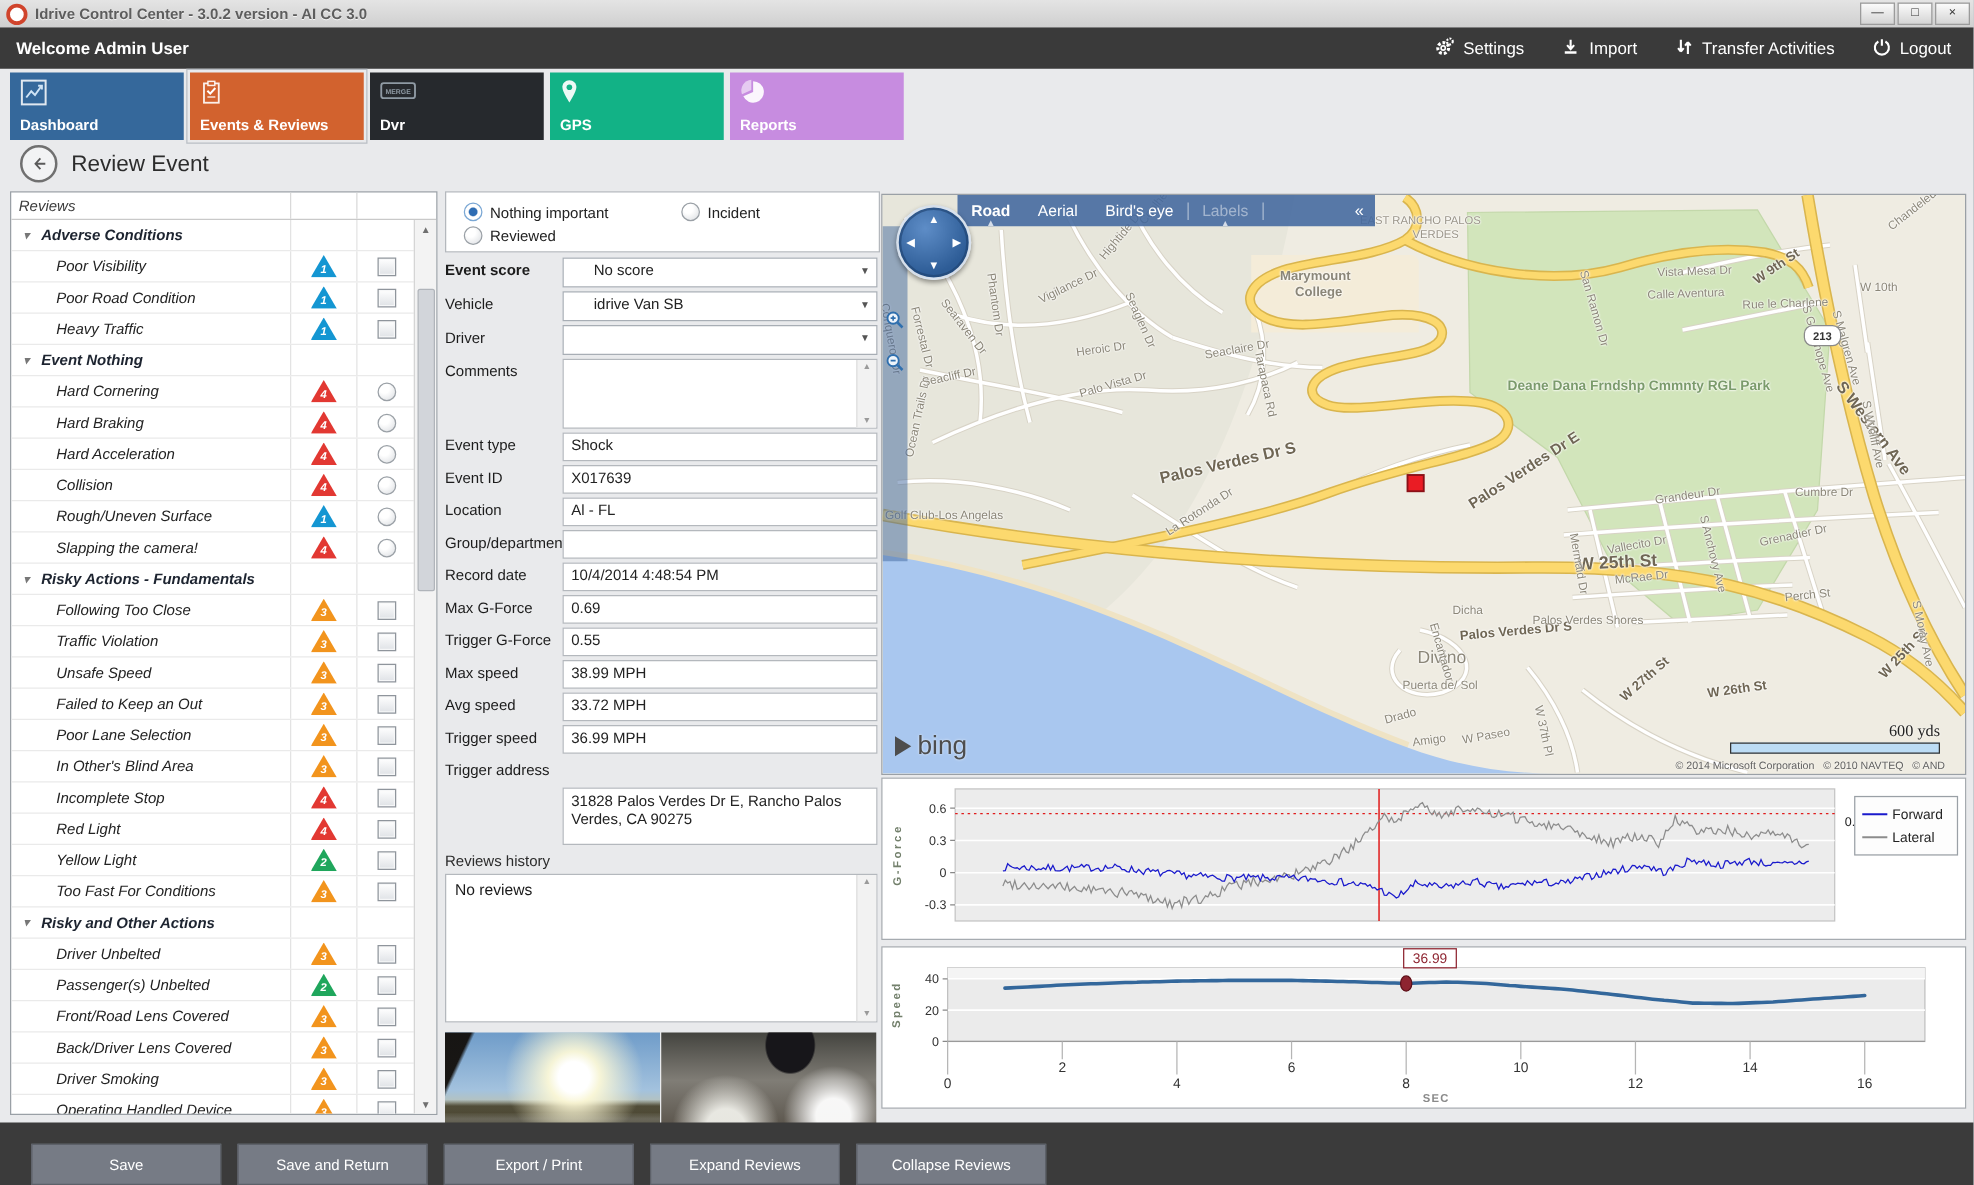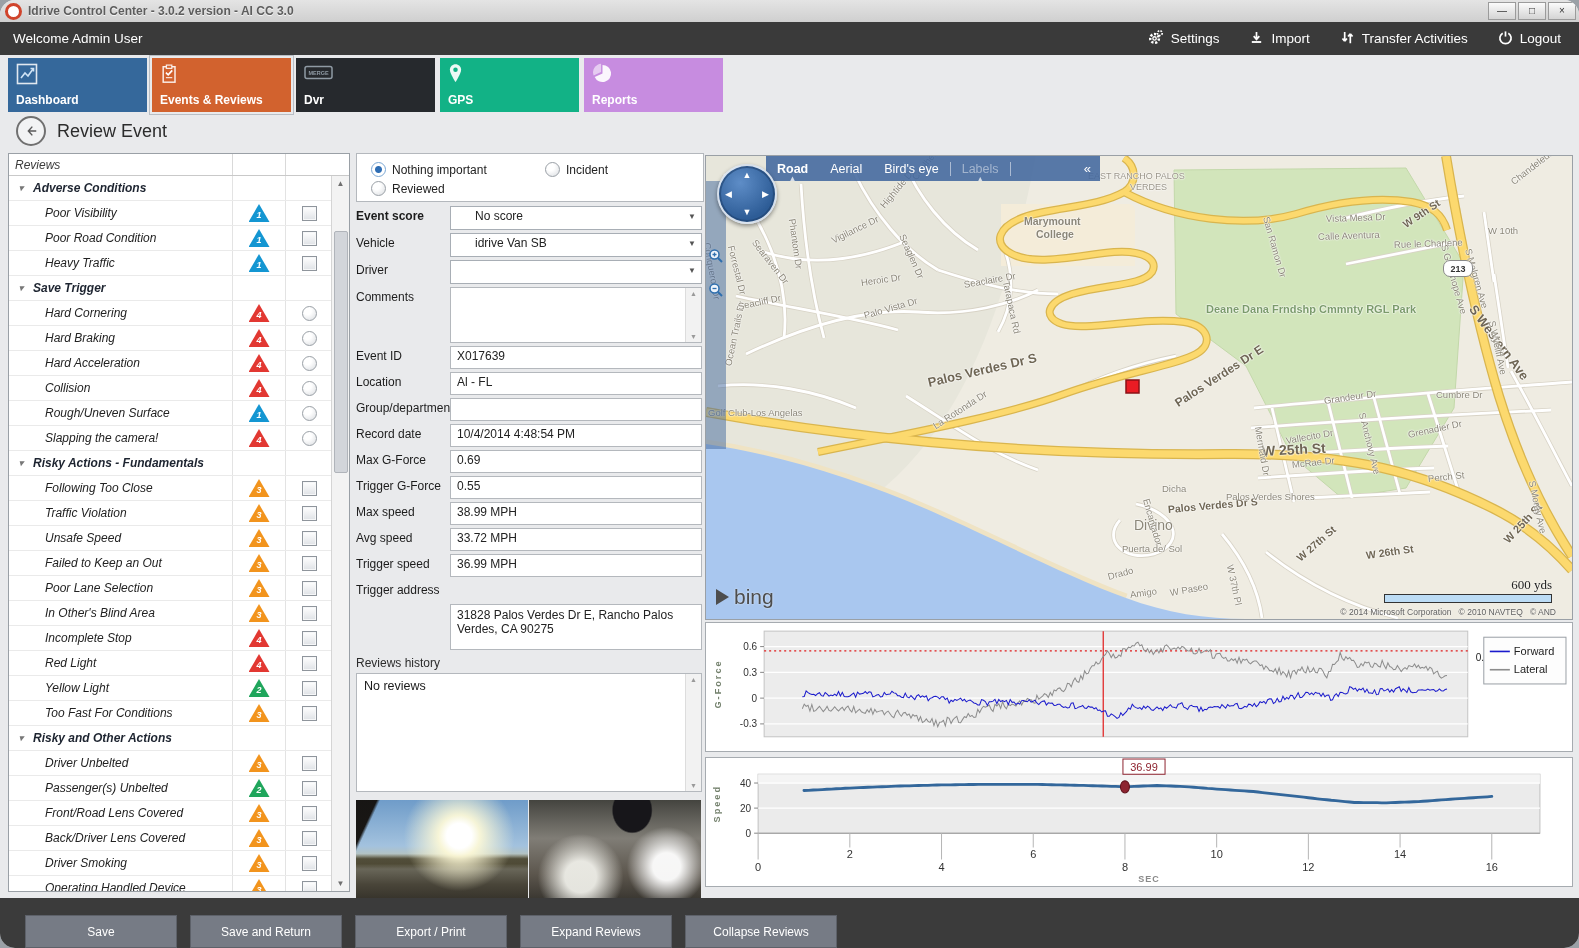--- a/index.html
+++ b/index.html
@@ -1,28 +1,28 @@
 <!DOCTYPE html>
 <html><head>
 <meta charset="utf-8">
 <style>
   html,body{margin:0;padding:0;background:#9aa0a6;}
   #app{position:relative;width:1579px;height:948px;background:#e9eaec;overflow:hidden;
-       font-family:"Liberation Sans",sans-serif;border-radius:15px;-webkit-font-smoothing:antialiased;}
+       font-family:"Liberation Sans",sans-serif;-webkit-font-smoothing:antialiased;}
   
   .titlebar{position:absolute;left:0;top:0;width:100%;height:22px;
     background:linear-gradient(#e4e4e4,#cfcfcf);border-bottom:1px solid #aaa;display:flex;align-items:center;}
   .app-ico{width:11px;height:11px;border:3px solid #d0442c;border-radius:50%;margin:0 6px 0 5px;background:#fff;}
   .title-text{font-size:12px;font-weight:bold;color:#5d5d5d;text-shadow:0 1px 0 #f4f4f4;}
   .win-btns{margin-left:auto;display:flex;margin-right:3px;}
   .wbtn{width:26px;height:16px;margin-left:2px;border:1px solid #9b9b9b;background:linear-gradient(#fbfbfb,#d4d4d4);
     font-size:10px;color:#333;display:flex;align-items:center;justify-content:center;line-height:1;}
   
   .topbar{position:absolute;left:0;top:22px;width:100%;height:33px;background:#3a3a3a;display:flex;align-items:center;}
-  .welcome{color:#fff;font-size:13.5px;margin-left:13px;}
+  .welcome{color:#fff;font-size:13.5px;margin-left:13px;font-weight:bold;}
   .tb-actions{margin-left:auto;display:flex;align-items:center;margin-right:18px;}
   .tb-act{display:flex;align-items:center;color:#fff;font-size:13.5px;margin-left:30px;cursor:pointer;}
   .tb-act svg{margin-right:7px;}
   
   .tabs{position:absolute;left:8px;top:58px;display:flex;}
   .tab{width:139px;height:54px;margin-right:5px;position:relative;cursor:pointer;}
   .tab .t-ico{position:absolute;left:8px;top:5px;}
   .tab .t-label{position:absolute;left:8px;bottom:5px;color:#fff;font-size:12px;font-weight:bold;}
   .tab.active{outline:1px solid #b9bec4;outline-offset:2px;}
   
@@ -282,21 +282,21 @@
               <span>1</span>
             </span>
           </span>
           <span class="c-ctl">
             <span class="cbx"></span>
           </span>
         </div>
         <div class="rev-row rev-group">
           <span class="c-label">
             <span class="tree-arrow">▾</span>
-            <span>Save Trigger</span>
+            <span>Event Nothing</span>
           </span>
           <span class="c-badge"></span>
           <span class="c-ctl"></span>
         </div>
         <div class="rev-row">
           <span class="c-label">
             <span class="item-indent"></span>
             <span>Hard Cornering</span>
           </span>
           <span class="c-badge">
@@ -661,20 +661,26 @@
       </div>
       <div class="f-row">
         <span class="f-label">Comments</span>
         <div class="f-ctl">
           <div class="f-area" style="height: 51px;">
             <span class="mini-sb">
               <i style="top: 2px;">▲</i>
               <i style="bottom: 2px;">▼</i>
             </span>
           </div>
+        </div>
+      </div>
+      <div class="f-row">
+        <span class="f-label">Event type</span>
+        <div class="f-ctl">
+          <div class="f-input">Shock</div>
         </div>
       </div>
       <div class="f-row">
         <span class="f-label">Event ID</span>
         <div class="f-ctl">
           <div class="f-input">X017639</div>
         </div>
       </div>
       <div class="f-row">
         <span class="f-label">Location</span>

